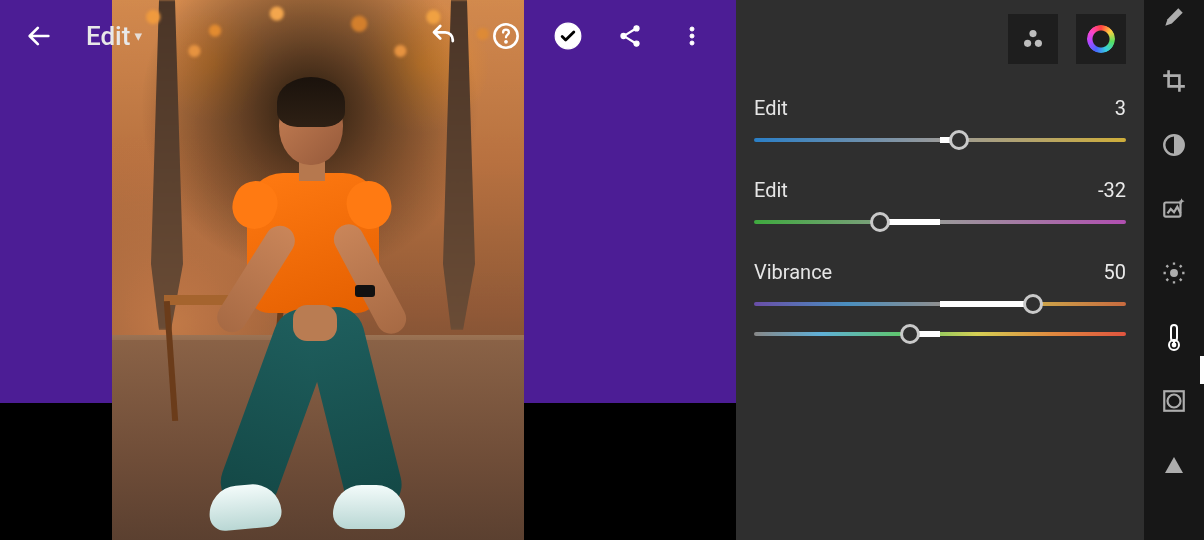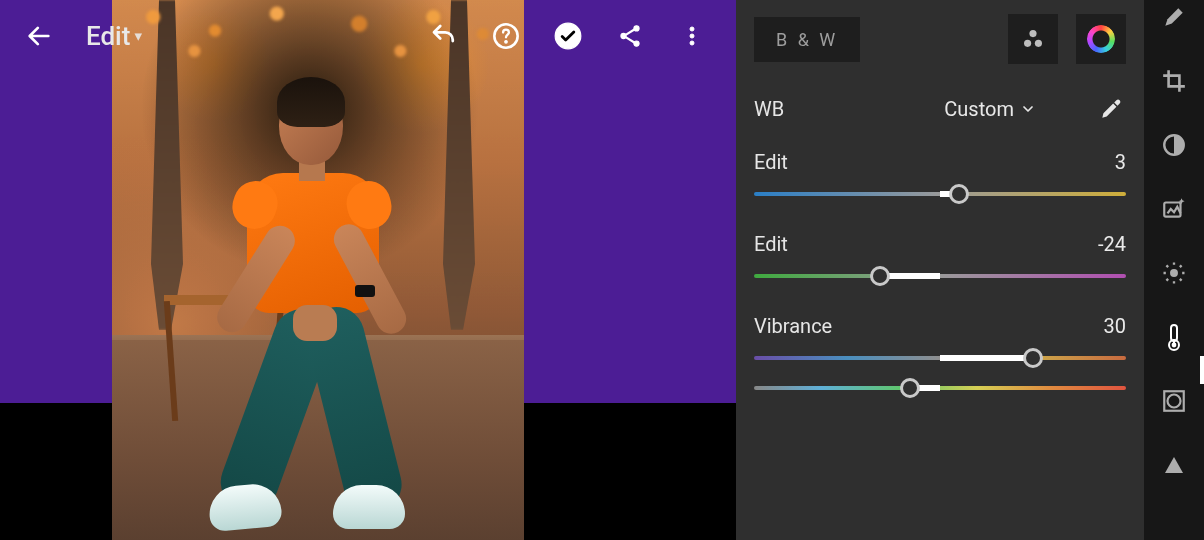--- a/index.html
+++ b/index.html
@@ -176,72 +176,57 @@
             <circle cx="12" cy="5" r="2" fill="#fff"></circle>
             <circle cx="12" cy="12" r="2" fill="#fff"></circle>
             <circle cx="12" cy="19" r="2" fill="#fff"></circle>
           </svg>
       </div>
     </div>
   </div>
 
   <div class="panel">
     <div class="panel-top">
-      <div class="bw-btn">B &amp; W</div>
       <div class="flex1"></div>
       <div class="sqicon">
         <svg width="26" height="26" viewBox="0 0 24 24">
             <circle cx="12" cy="7" r="3.3" fill="#bdbdbd"></circle>
             <circle cx="7" cy="16" r="3.3" fill="#bdbdbd"></circle>
             <circle cx="17" cy="16" r="3.3" fill="#bdbdbd"></circle>
           </svg>
       </div>
       <div class="sqicon">
         <div class="color-ring"></div>
       </div>
     </div>
 
-    <div class="row">
-      <span class="lab">WB</span>
-      <span class="wb-select">
-        <span>Custom</span>
-        <svg width="16" height="16" viewBox="0 0 24 24">
-            <path d="M6 9l6 6 6-6" stroke="#e6e6e6" stroke-width="2.6" fill="none" stroke-linecap="round" stroke-linejoin="round"></path>
-          </svg>
-      </span>
-      <span class="eyed">
-        <svg width="26" height="26" viewBox="0 0 24 24">
-            <path d="M4 20l1-4 9-9 3 3-9 9-4 1zM15 6l3 3 2-2a2.1 2.1 0 00-3-3l-2 2z" fill="#e6e6e6"></path>
-          </svg>
-      </span>
-    </div>
 
     <div class="row">
         <span class="lab">Edit</span>
         <span class="val">3</span>
       </div>
     <div class="slider">
       <div class="track temp"></div>
       <div class="fill right" style="left: 50%; width: 5%;"></div>
       <div class="thumb" style="left: 55%;"></div>
     </div>
 
     <div class="row">
         <span class="lab">Edit</span>
-        <span class="val">-24</span>
+        <span class="val">-32</span>
       </div>
     <div class="slider">
       <div class="track tint"></div>
       <div class="fill left" style="right: 50%; width: 16%;"></div>
       <div class="thumb" style="left: 34%;"></div>
     </div>
 
     <div class="row">
         <span class="lab">Vibrance</span>
-        <span class="val">30</span>
+        <span class="val">50</span>
       </div>
     <div class="slider">
       <div class="track vib"></div>
       <div class="fill right" style="left: 50%; width: 25%;"></div>
       <div class="thumb" style="left: 75%;"></div>
     </div>
 
     <div class="slider">
       <div class="track sat"></div>
       <div class="fill left" style="right: 50%; width: 8%;"></div>

